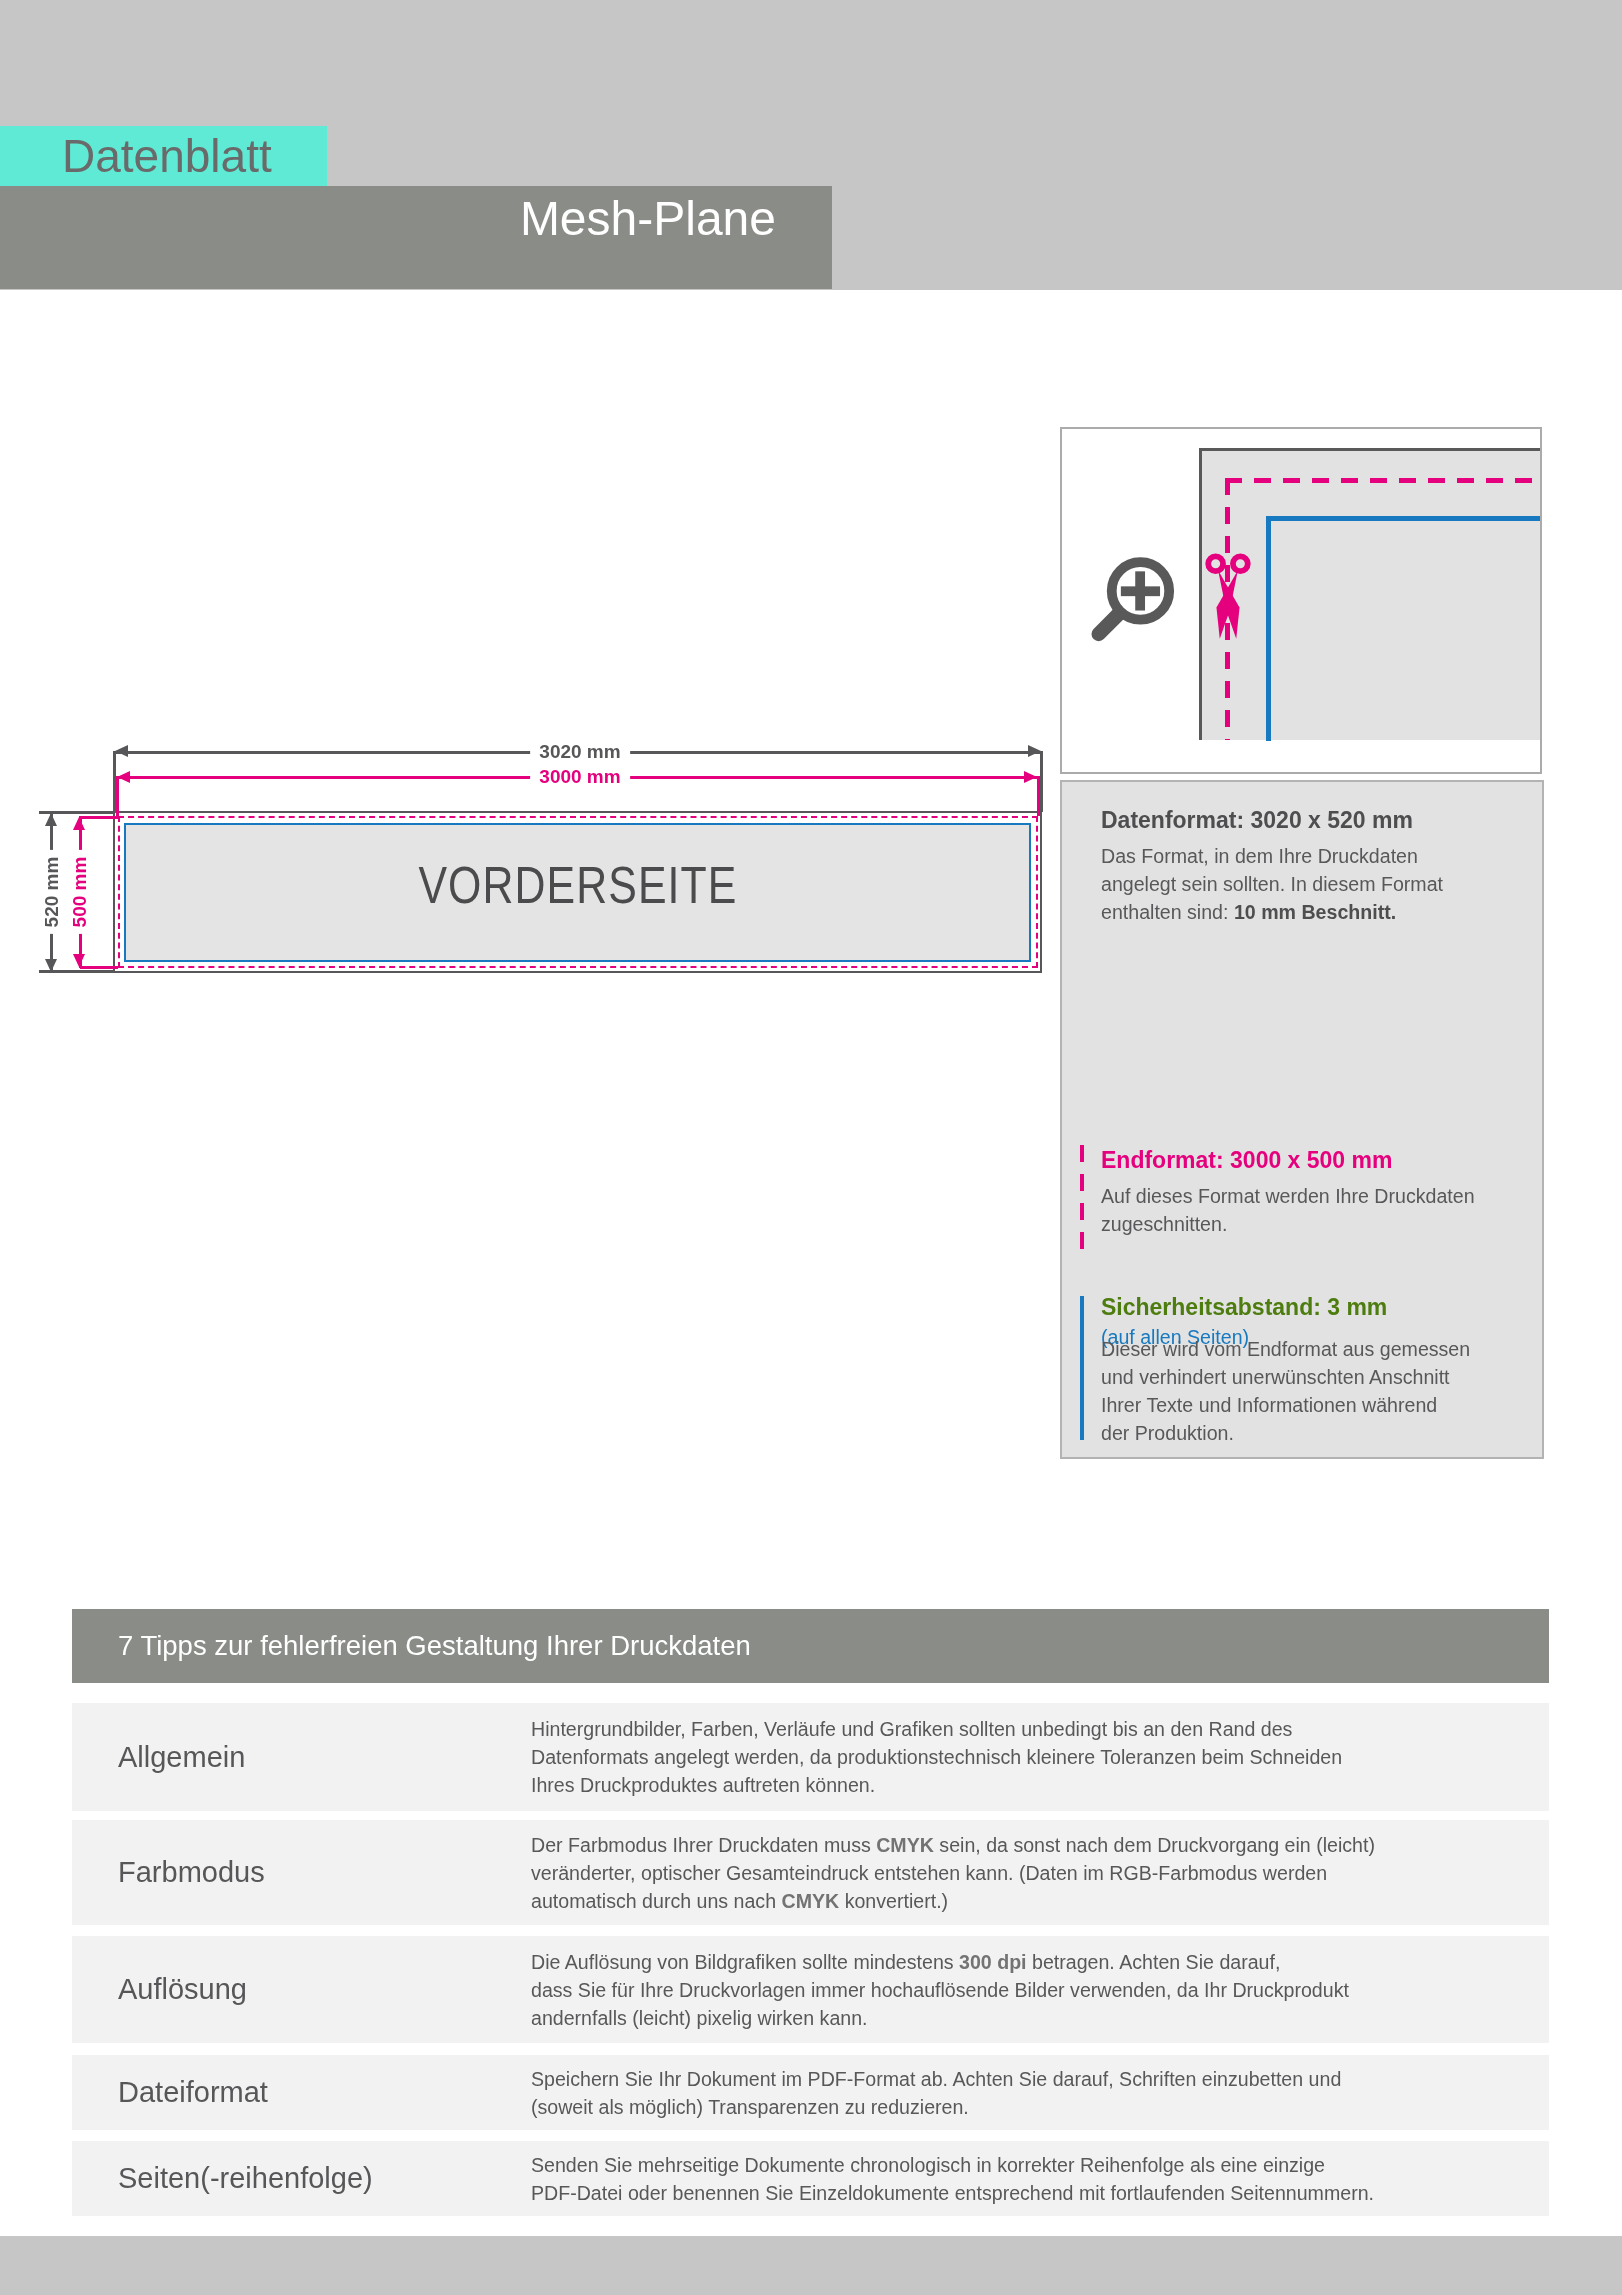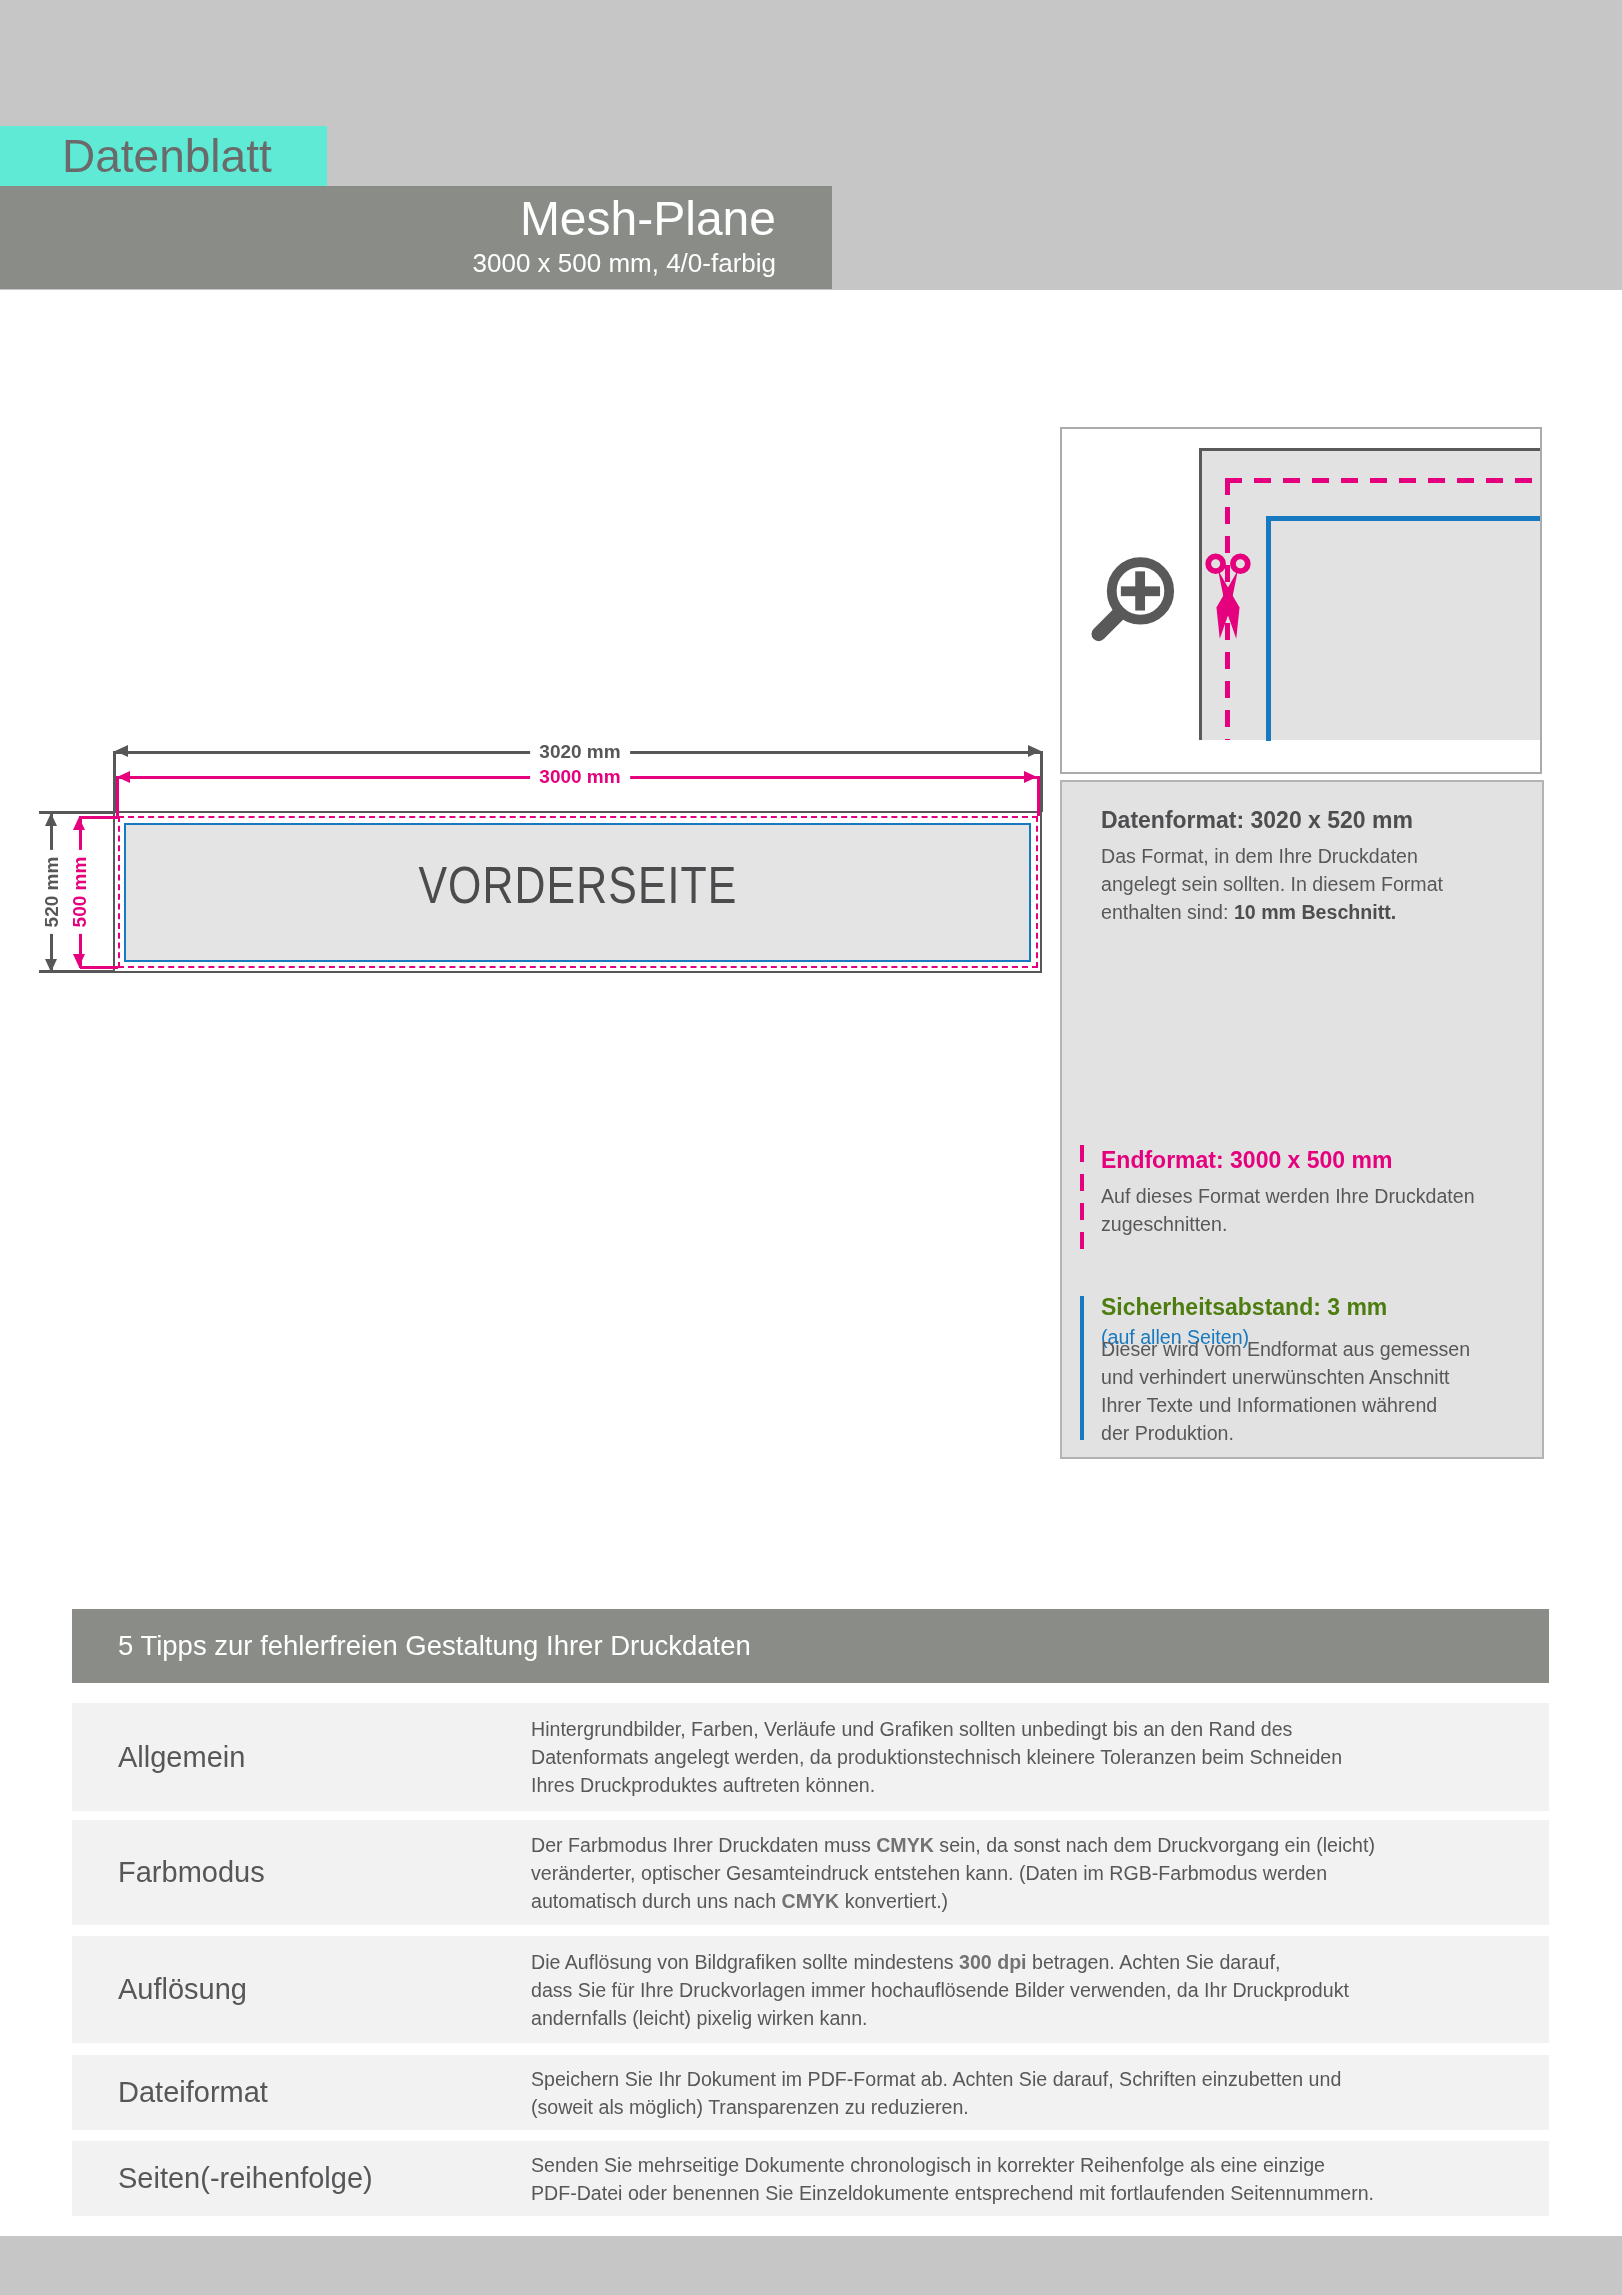--- a/index.html
+++ b/index.html
@@ -64,21 +64,20 @@
 <div class="page">
 
   <div class="abs top-band"></div>
 
   <div class="abs doc-label-box">
     <span>Datenblatt</span>
   </div>
 
   <div class="abs product-bar">
     <div class="product-title">Mesh-Plane</div>
-    <div class="product-subtitle">3000 x 500 mm, 4/0-farbig</div>
   </div>
 
   <div class="abs fmt-outer"></div>
   <div class="abs fmt-bleed"></div>
   <div class="abs fmt-safe"></div>
   <div class="abs side-label">
     <span>VORDERSEITE</span>
   </div>
 
   <div class="abs dim-line" style="left:113px;top:751px;width:929px;height:2.6px;"></div>
@@ -144,21 +143,21 @@
 
   <div class="abs blue-line" style="left:1080px;top:1296px;width:3.9px;height:144px;"></div>
   <div class="abs info-h blue" style="left:1101px;top:1294px;">Sicherheitsabstand: 3 mm</div>
   <div class="abs info-sub" style="left:1101px;top:1326px;">(auf allen Seiten)</div>
   <div class="abs info-p" style="left:1101px;top:1335px;padding-top:0;margin-top:0;">Dieser wird vom Endformat aus gemessen
 und verhindert unerwünschten Anschnitt
 Ihrer Texte und Informationen während
 der Produktion.</div>
 
   <div class="abs tips-bar">
-    <span>5 Tipps zur fehlerfreien Gestaltung Ihrer Druckdaten</span>
+    <span>7 Tipps zur fehlerfreien Gestaltung Ihrer Druckdaten</span>
   </div>
 
   <div class="abs tip-row" style="top:1703px;height:108px;">
     <div class="tip-label">Allgemein</div>
     <div class="tip-body">Hintergrundbilder, Farben, Verläufe und Grafiken sollten unbedingt bis an den Rand des
 Datenformats angelegt werden, da produktionstechnisch kleinere Toleranzen beim Schneiden
 Ihres Druckproduktes auftreten können.</div>
   </div>
   <div class="abs tip-row" style="top:1820px;height:105px;">
     <div class="tip-label">Farbmodus</div>

